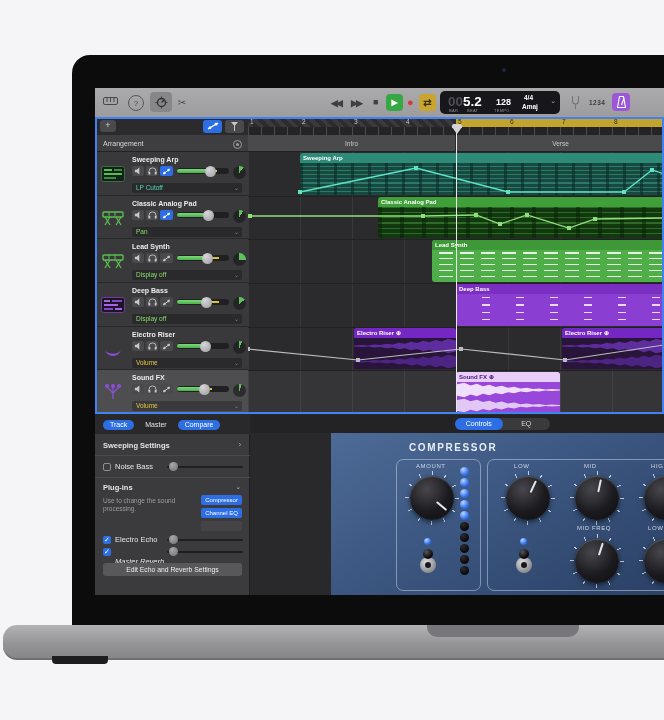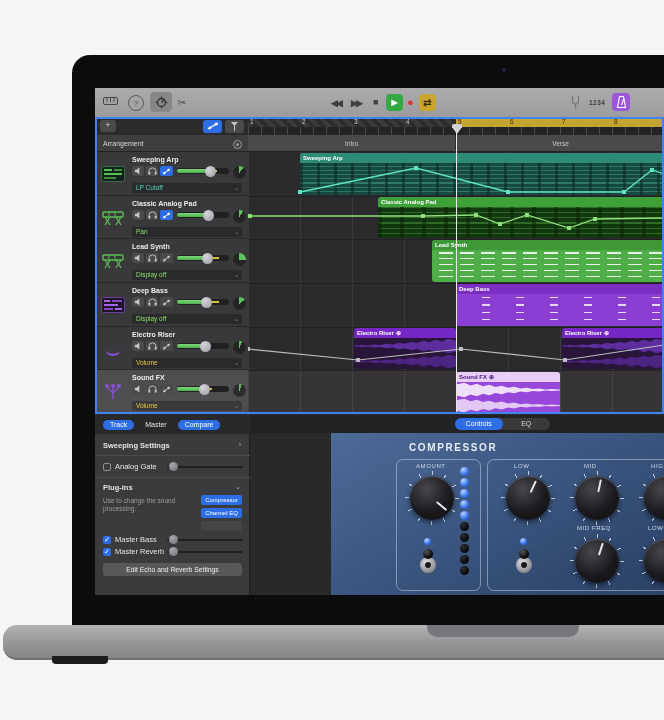--- a/index.html
+++ b/index.html
@@ -156,20 +156,31 @@
       <div class="tbtn transport playbtn" style="left:291px;top:6px;width:17px;height:17px;">
           <span>▶</span>
         </div>
       <div class="tbtn transport recdot" style="left:312px;top:8px;">
           <span>●</span>
         </div>
       <div class="tbtn transport cyclebtn" style="left:324px;top:6px;width:17px;height:17px;">
           <span>⇄</span>
         </div>
 
+      <div class="lcd">
+        <span class="abs big dim" style="left:8px;top:3px;">00</span>
+        <span class="abs big" style="left:23px;top:3px;">5.2</span>
+        <small class="abs" style="left:9px;top:17px;">BAR</small>
+        <small class="abs" style="left:27px;top:17px;">BEAT</small>
+        <span class="abs" style="left:56px;top:6px;font-size:9px;font-weight:bold;">128</span>
+        <small class="abs" style="left:54px;top:17px;">TEMPO</small>
+        <span class="abs" style="left:84px;top:3px;font-size:6.5px;font-weight:bold;">4/4</span>
+        <span class="abs" style="left:82px;top:12px;font-size:6.5px;font-weight:bold;">Amaj</span>
+        <span class="abs" style="right:4px;top:6px;color:#aaa;font-size:7px;">⌄</span>
+      </div>
 
       <div class="tbtn" style="left:474px;top:7px;width:12px;height:15px;">
         <svg class="icon-svg" width="9" height="13" viewBox="0 0 9 13">
             <path d="M1.5 0v5a3 3 0 0 0 6 0V0" fill="none" stroke="#77777a" stroke-width="1.2"></path>
             <line x1="4.5" y1="8" x2="4.5" y2="13" stroke="#77777a" stroke-width="1.2"></line>
           </svg>
       </div>
       <div class="tbtn countin" style="left:494px;top:11px;">
           <span>1234</span>
         </div>
@@ -557,39 +568,39 @@
     <div class="inspector">
       <div class="itabs">
         <span class="pill blue">Track</span>
         <span class="pill plain">Master</span>
         <span class="pill blue">Compare</span>
       </div>
       <span class="irow" style="top:26px;font-weight:bold;">Sweeping Settings</span>
       <span class="chev" style="right:8px;top:26px;">›</span>
       <div class="idiv" style="top:40px;"></div>
       <span class="cb" style="left:8px;top:48px;"></span>
-      <span class="irow" style="left:20px;top:47px;">Analog Gate</span>
+      <span class="irow" style="left:20px;top:47px;">Noise Bass</span>
       <div class="hslider" style="left:72px;top:51px;width:76px;">
           <div class="hthumb" style="left:2px;"></div>
         </div>
       <div class="idiv" style="top:62px;"></div>
       <span class="irow" style="top:68px;font-weight:bold;">Plug-ins</span>
       <span class="chev" style="right:8px;top:68px;">⌄</span>
       <span class="caption" style="top:82px;">Use to change the sound</span>
       <span class="caption" style="top:90px;">processing.</span>
       <div class="pbtn" style="top:80px;">Compressor</div>
       <div class="pbtn" style="top:93px;">Channel EQ</div>
       <div class="pslot" style="top:106px;"></div>
       <span class="cb checked" style="left:8px;top:121px;"><span>✓</span></span>
-      <span class="irow" style="left:20px;top:120px;">Master Bass</span>
+      <span class="irow" style="left:20px;top:120px;">Electro Echo</span>
       <div class="hslider" style="left:72px;top:124px;width:76px;">
           <div class="hthumb" style="left:2px;"></div>
         </div>
       <span class="cb checked" style="left:8px;top:133px;"><span>✓</span></span>
-      <span class="irow" style="left:20px;top:132px;">Master Reverb</span>
+      <span class="irow" style="left:20px;top:142px;font-style:italic;">Master Reverb</span>
       <div class="hslider" style="left:72px;top:136px;width:76px;">
           <div class="hthumb" style="left:2px;"></div>
         </div>
       <div class="editbtn" style="top:148px;">Edit Echo and Reverb Settings</div>
     </div>
 
     <div class="scarea">
       <div class="sctabs">
         <div class="seg">
           <span class="sp on">Controls</span>

